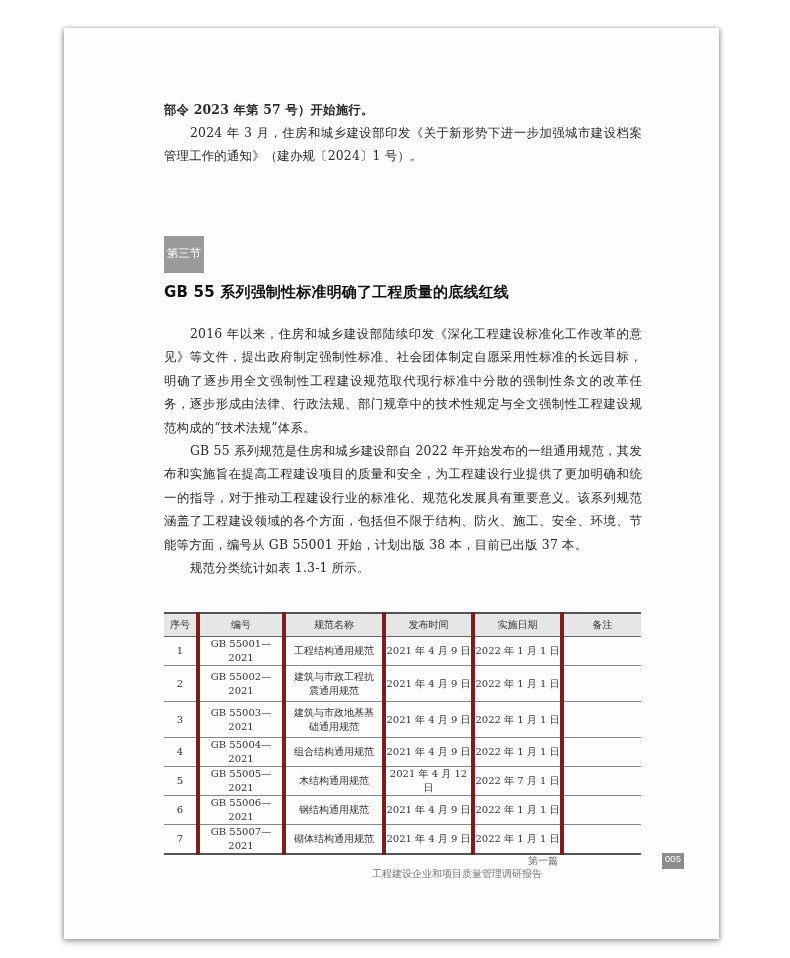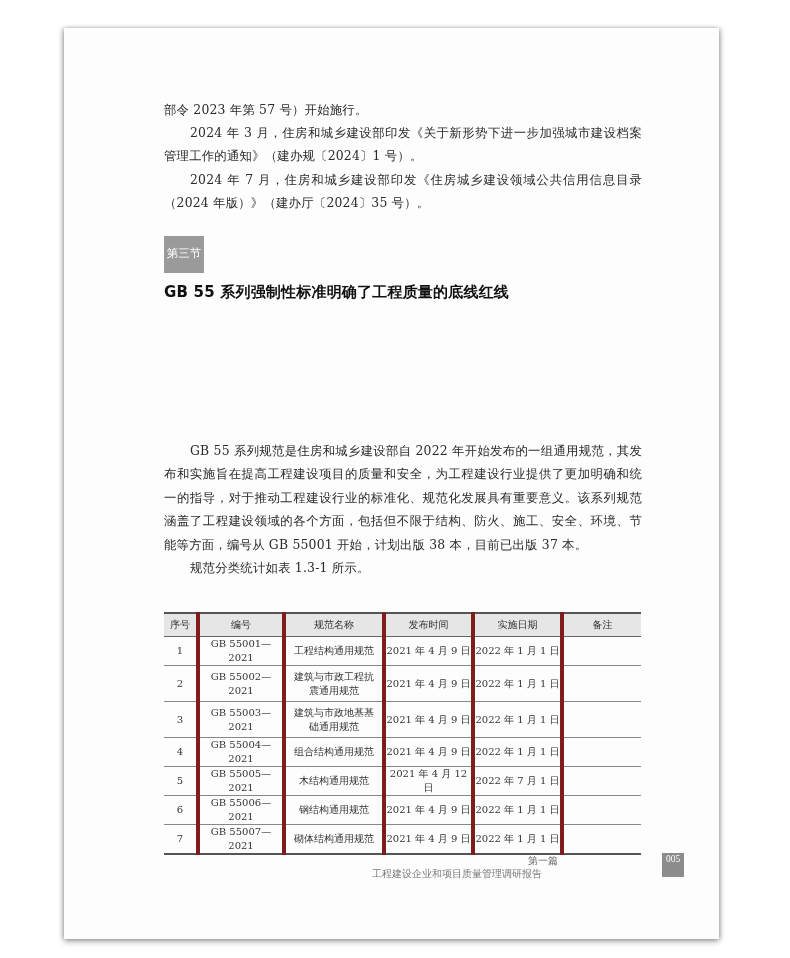--- a/index.html
+++ b/index.html
@@ -48,43 +48,43 @@
   table.spec tr:last-child td { border-bottom: 2px solid #555; }
   table.spec th + th, table.spec td + td { border-left: 4px solid #7f1d1d; }
   table.spec .name { padding: 0 6px; margin-left: 8px; }
   .footer-part {
     position: absolute; left: 448px; top: 826px; font-size: 10px; color: #666; text-align: right; margin-left: 16px;
   }
   .footer-book {
     position: absolute; left: 308px; top: 839px; font-size: 10px; color: #777;
   }
   .page-num {
-    position: absolute; left: 598px; top: 825px; width: 22px; height: 24px;
+    position: absolute; left: 598px; top: 825px; width: 22px; height: 16px;
     background: #8c8c8c; color: #fff; font-size: 9.5px; line-height: 12px; text-align: center;
-    font-family: Liberation Serif, serif;
+    font-family: Liberation Sans, sans-serif;
   }
 </style>
 </head>
 <body>
 
 <div class="page">
 
-  <div class="para" style="top:70px;">
+  <div class="para" style="top:70px;font-weight:bold;">
     <span>部令 2023 年第 57 号）开始施行。</span>
   </div>
   <div class="para" style="top:93px;">
     <span class="indent"></span><span>2024 年 3 月，住房和城乡建设部印发《关于新形势下进一步加强城市建设档案管理工作的通知》（建办规〔2024〕1 号）。</span>
   </div>
-  <div class="para" style="top:140px;">
-    <span class="indent"></span><span>2024 年 7 月，住房和城乡建设部印发《住房城乡建设领域公共信用信息目录（2024 年版）》（建办厅〔2024〕35 号）。</span>
-  </div>
 
   <div class="section-badge">第三节</div>
   <div class="section-title">GB 55 系列强制性标准明确了工程质量的底线红线</div>
 
+  <div class="para" style="top:294px;">
+    <span class="indent"></span><span>2016 年以来，住房和城乡建设部陆续印发《深化工程建设标准化工作改革的意见》等文件，提出政府制定强制性标准、社会团体制定自愿采用性标准的长远目标，明确了逐步用全文强制性工程建设规范取代现行标准中分散的强制性条文的改革任务，逐步形成由法律、行政法规、部门规章中的技术性规定与全文强制性工程建设规范构成的“技术法规”体系。</span>
+  </div>
   <div class="para" style="top:411px;">
     <span class="indent"></span><span>GB 55 系列规范是住房和城乡建设部自 2022 年开始发布的一组通用规范，其发布和实施旨在提高工程建设项目的质量和安全，为工程建设行业提供了更加明确和统一的指导，对于推动工程建设行业的标准化、规范化发展具有重要意义。该系列规范涵盖了工程建设领域的各个方面，包括但不限于结构、防火、施工、安全、环境、节能等方面，编号从 GB 55001 开始，计划出版 38 本，目前已出版 37 本。</span>
   </div>
   <div class="para" style="top:528px;">
     <span class="indent"></span><span>规范分类统计如表 1.3-1 所示。</span>
   </div>
 
   <div class="table-caption">表 1.3-1</div>
 
   <table class="spec">

